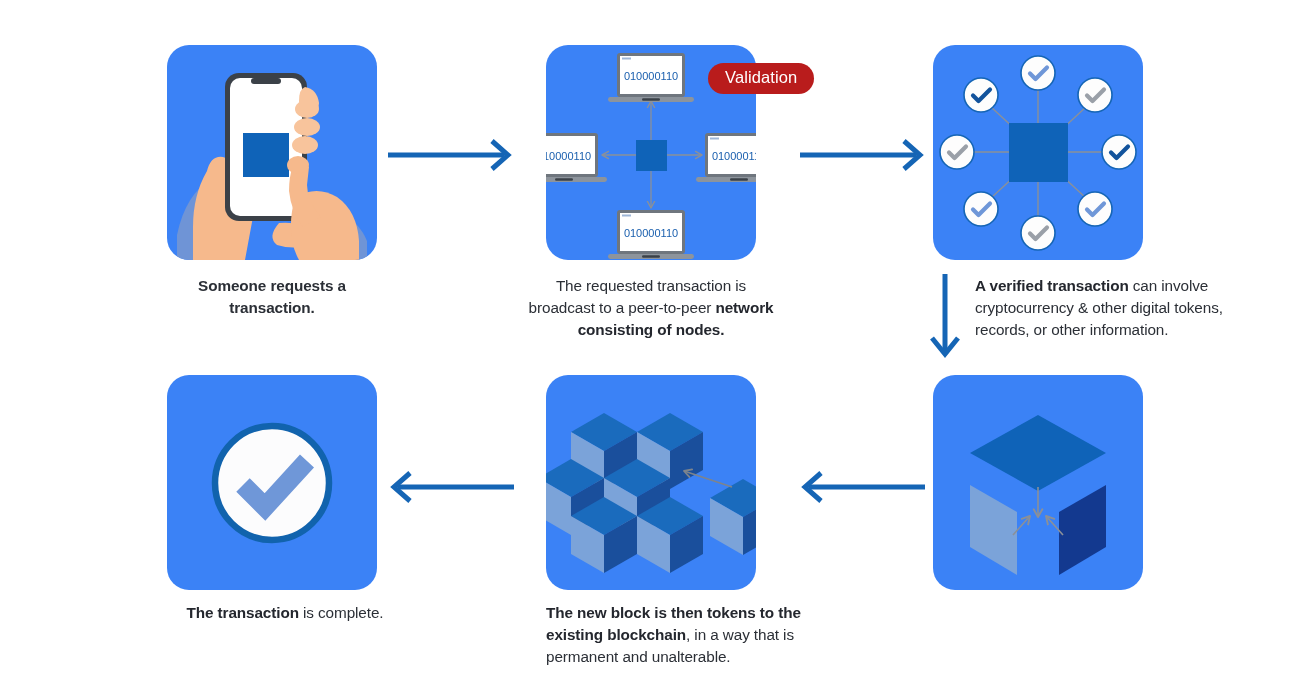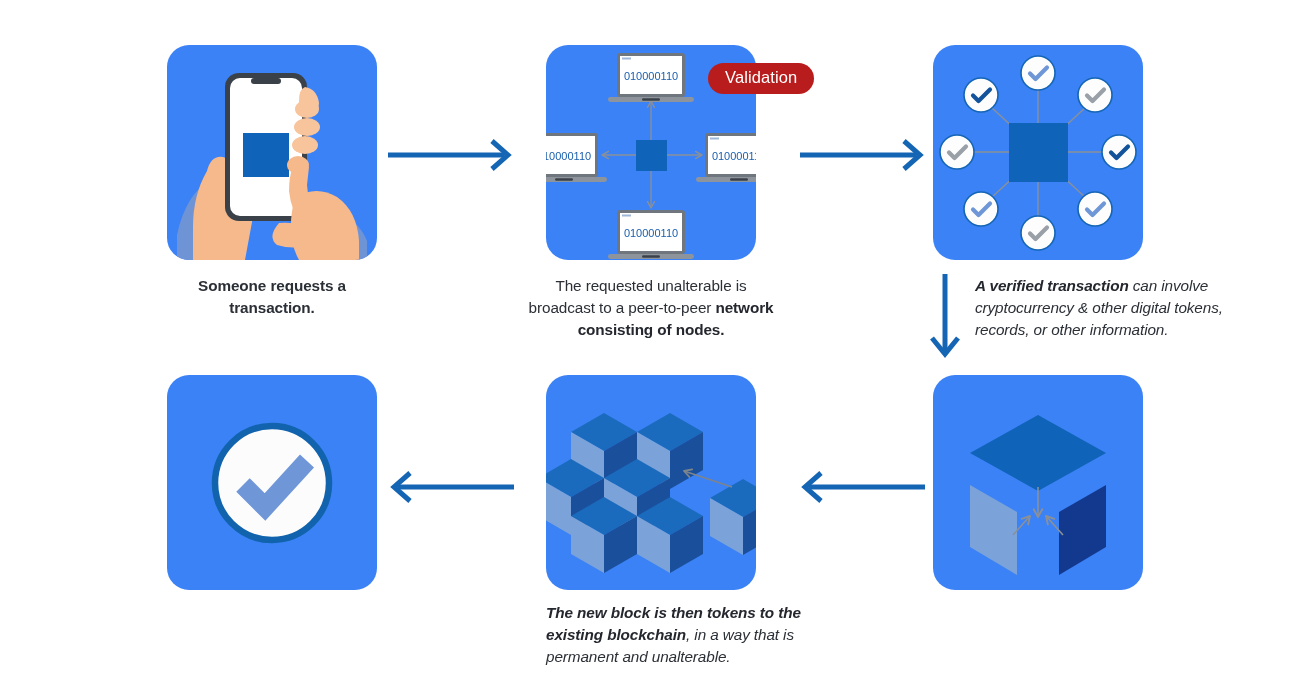--- a/index.html
+++ b/index.html
@@ -40,21 +40,21 @@
   
   .caption {
     position: absolute;
     color: #2b2f36;
     font-size: 15.3px;
     line-height: 22px;
     letter-spacing: -0.1px;
   }
   .caption b { font-weight: 700; color: #24272e; }
   .cap-center { text-align: center; }
-  .cap-left   { text-align: left; font-style: italic; }
+  .cap-left   { text-align: left; }
 
   .cap-1 { left: 157px; top: 275px; width: 230px; font-weight: 700; }
   .cap-2 { left: 527px; top: 275px; width: 248px; }
   .cap-3 { left: 975px; top: 275px; width: 250px; }
   .cap-4 { left: 150px; top: 602px; width: 270px; }
   .cap-5 { left: 546px; top: 602px; width: 290px; }
   .cap-6 { left: 933px; top: 602px; width: 330px; }
 
   
   .arrow { position: absolute; }
@@ -176,21 +176,21 @@
         <text x="105" y="192" font-family="Liberation Sans, sans-serif" font-size="11" fill="#1a5fae" text-anchor="middle">010000110</text>
       </g>
     </svg>
   </div>
 
   <div class="badge">
     <span>Validation</span>
   </div>
 
   <div class="caption cap-2 cap-center">
-    <span>The requested unalterable is broadcast to a peer-to-peer </span><b>network consisting of nodes.</b>
+    <span>The requested transaction is broadcast to a peer-to-peer </span><b>network consisting of nodes.</b>
   </div>
 
   <div class="panel panel-3">
     <svg viewBox="0 0 210 215">
 
       <g stroke="#8b9098" stroke-width="1.4">
         <line x1="105" y1="82" x2="105" y2="42"></line>
         <line x1="105" y1="133" x2="105" y2="175"></line>
         <line x1="80" y1="107" x2="40" y2="107"></line>
         <line x1="131" y1="107" x2="170" y2="107"></line>
@@ -235,20 +235,23 @@
     <b>A verified transaction</b><span> can involve cryptocurrency &amp; other digital tokens, records, or other information.</span>
   </div>
 
   <div class="panel panel-4">
     <svg viewBox="0 0 210 215">
       <circle cx="105" cy="108" r="57" fill="#fcfcfd" stroke="#1163ad" stroke-width="6.5"></circle>
       <path d="M76 110 L98 132 L140 86" fill="none" stroke="#6f97d8" stroke-width="19" stroke-linecap="butt" stroke-linejoin="miter"></path>
     </svg>
   </div>
 
+  <div class="caption cap-4 cap-center">
+    <b>The transaction</b><span> is complete.</span>
+  </div>
 
   <div class="panel panel-5">
     <svg viewBox="0 0 210 215">
       <defs>
 
         <g id="cube">
           <polygon points="0,0 33,19 0,38 -33,19" fill="#1a6bbd"></polygon>
           <polygon points="-33,19 0,38 0,76 -33,57" fill="#7ba3d9"></polygon>
           <polygon points="0,38 33,19 33,57 0,76" fill="#1a4f9c"></polygon>
         </g>

